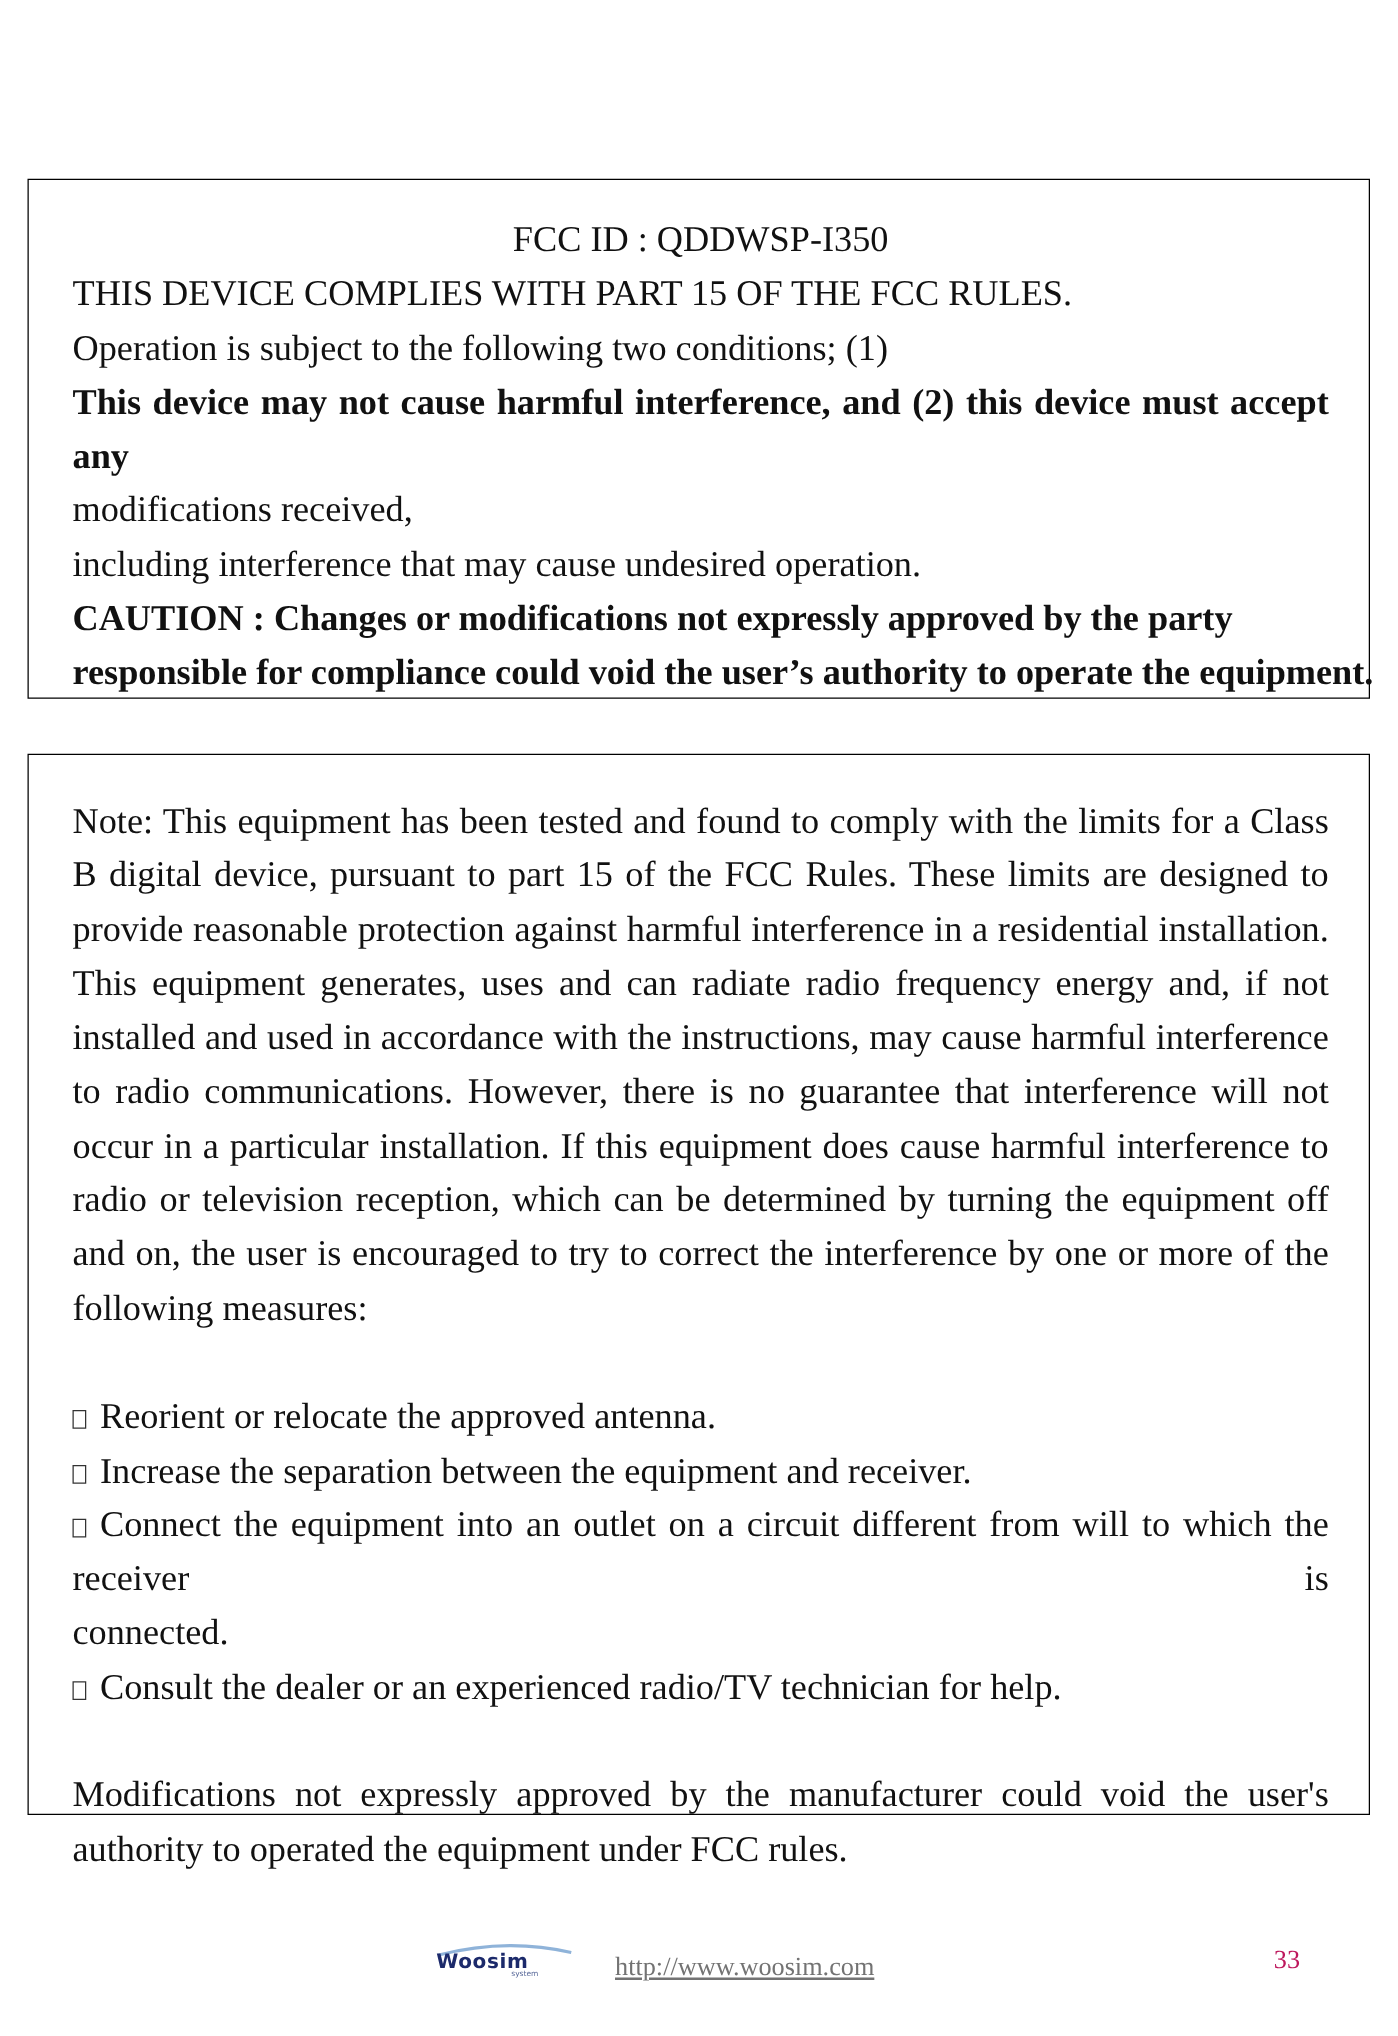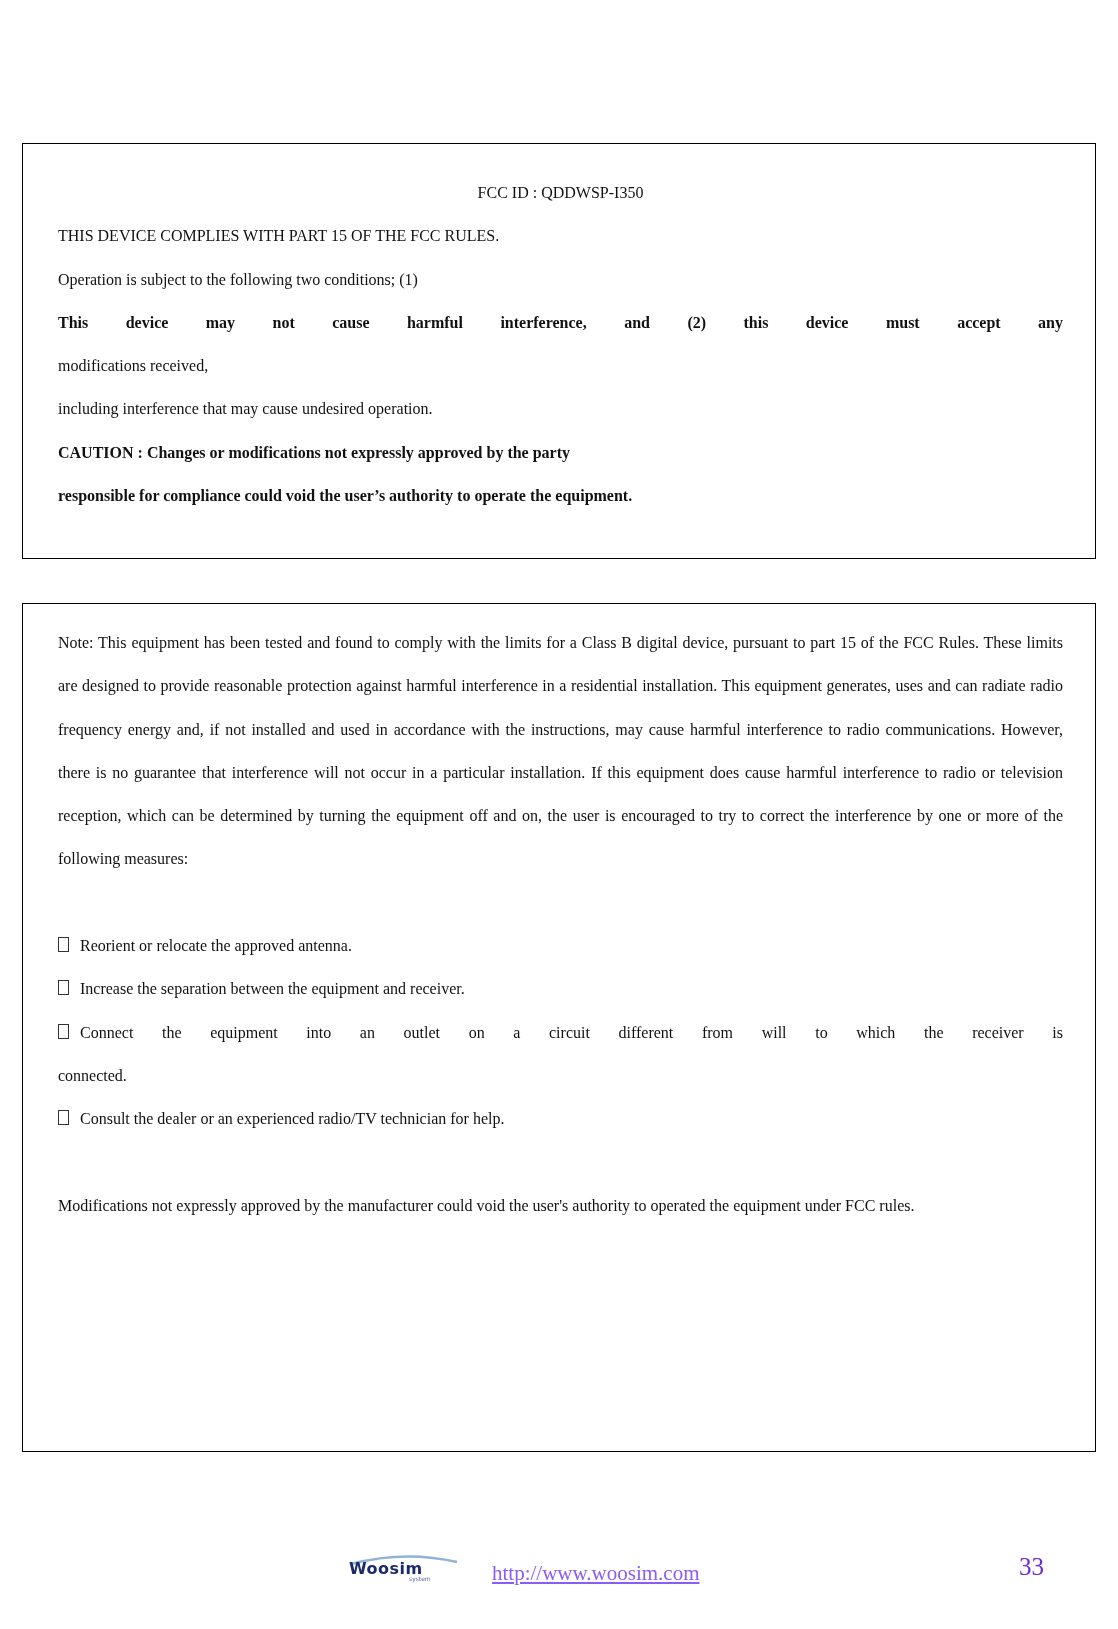--- a/index.html
+++ b/index.html
@@ -27,25 +27,25 @@
     height: 414px;
   }
   #box-note {
     top: 603px;
     height: 847px;
   }
   .content {
     position: absolute;
     left: 35px;
     width: 1005px;
-    font-size: 16px;
+    font-size: 29px;
     line-height: 43.3px;
   }
   #box-fcc .content { top: 27px; }
-  #box-note .content { top: 17px; }
+  #box-note .content { top: 32px; }
   .line { display: block; white-space: nowrap; }
   .center { text-align: center; }
   .justify-line {
     display: block;
     text-align: justify;
     text-align-last: justify;
     white-space: normal;
     font-weight: bold;
   }
   .para-justify {
@@ -72,30 +72,30 @@
     top: 1552px;
     width: 126px;
     height: 32px;
   }
   #footer-url {
     position: absolute;
     left: 492px;
     top: 1561px;
     font-size: 21px;
     line-height: 24px;
-    color: #8b5cf6;
+    color: #737373;
     text-decoration: underline;
   }
   #page-number {
     position: absolute;
     left: 1019px;
     top: 1555px;
-    font-size: 25px;
+    font-size: 21px;
     line-height: 24px;
-    color: #6d28d9;
+    color: #be185d;
   }
 </style>
 </head>
 <body>
 
 <div class="box" id="box-fcc">
   <div class="content">
     <span class="line center">FCC ID : QDDWSP-I350</span>
     <span class="line">THIS DEVICE COMPLIES WITH PART 15 OF THE FCC RULES.</span>
     <span class="line">Operation is subject to the following two conditions; (1)</span>

